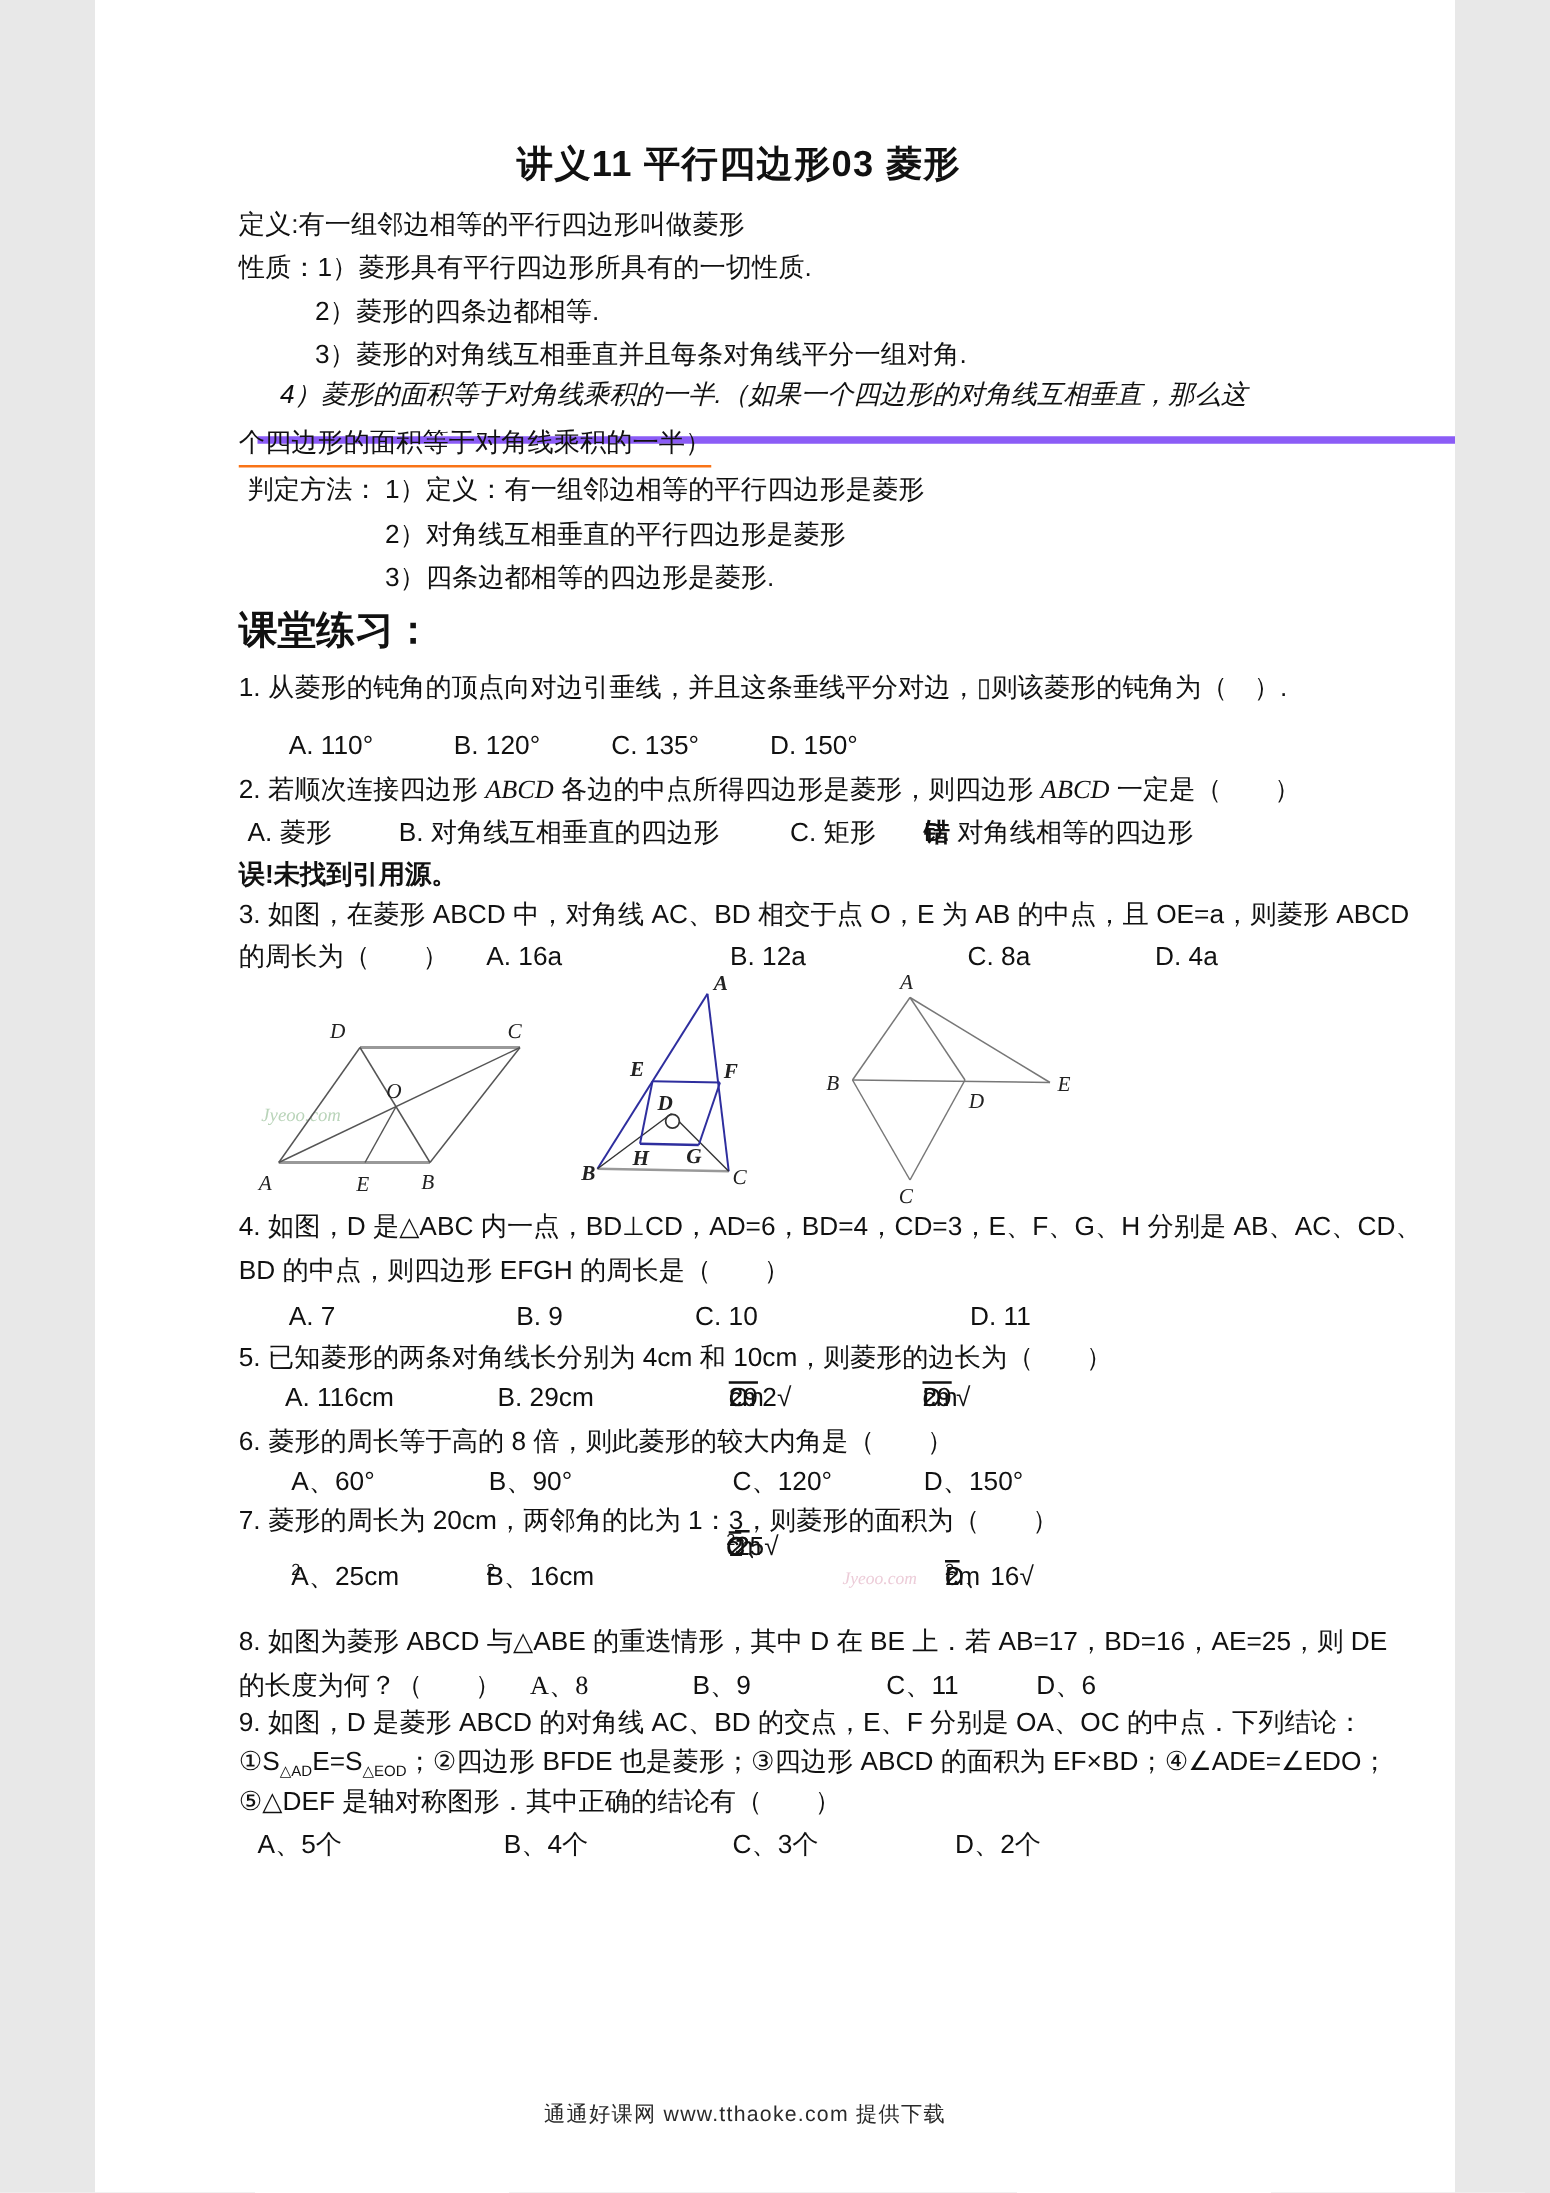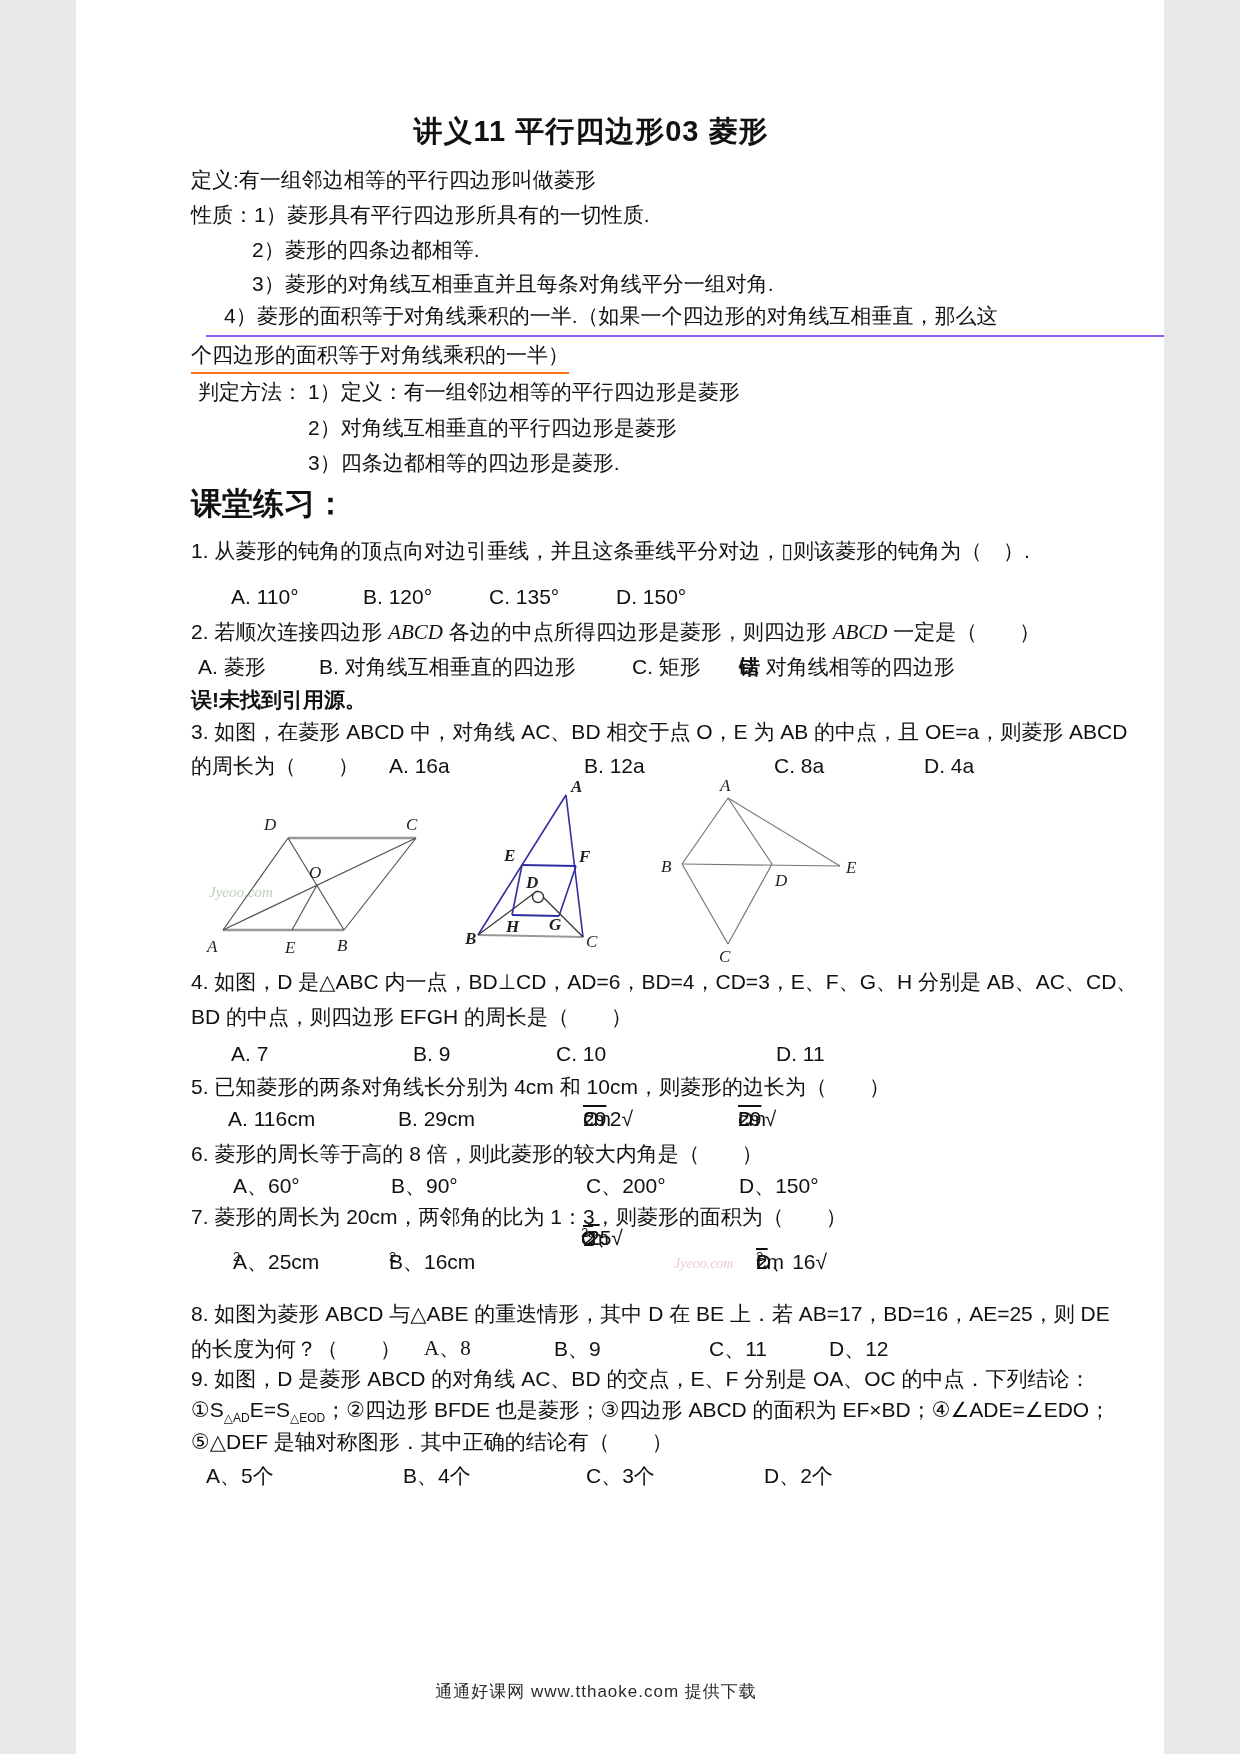--- a/index.html
+++ b/index.html
@@ -3,21 +3,21 @@
 <meta charset="utf-8">
 <style>
   html,body{margin:0;padding:0;background:#e8e8e8;}
   .page{position:relative;width:1088px;height:1754px;background:#ffffff;margin:0 auto;
         font-family:"Liberation Sans","DejaVu Sans",sans-serif;color:#111;overflow:hidden;}
   .line{position:absolute;font-size:21px;white-space:nowrap;line-height:1.3;}
   .title{position:absolute;top:112px;left:0;width:1030px;text-align:center;
          font-size:29px;font-weight:bold;letter-spacing:1px;}
   .bold{font-weight:bold;}
   .ital{font-family:"Liberation Serif",serif;font-style:italic;}
-  .u-block{border-bottom:2px solid #8b5cf6;padding-bottom:6px;}
+  .u-block{border-bottom:6px solid #8b5cf6;padding-bottom:20px;font-style:italic;}
   .u-inline{display:inline-block;border-bottom:2px solid #f97316;padding-bottom:4px;}
   .opts span{position:absolute;top:0;white-space:nowrap;}
   sup{font-size:13px;}
   sub{font-size:12px;}
   .rad{text-decoration:overline;}
   .frac{display:inline-block;vertical-align:middle;text-align:center;margin:0 2px;}
   .frac .num{display:block;border-bottom:2px solid #111;padding:0 5px 1px 5px;}
   .frac .den{display:block;padding-top:1px;}
   .flabel{font-family:"Liberation Serif",serif;font-style:italic;font-size:17px;fill:#222;}
   .wm{position:absolute;font-family:"Liberation Serif",serif;font-style:italic;
@@ -161,21 +161,21 @@
         <span>D. √</span>
         <span class="rad">29</span>
         <span>cm</span>
       </span>
   </div>
 
   <div class="line" style="top:1140px;left:115px;">6. 菱形的周长等于高的 8 倍，则此菱形的较大内角是（　　）</div>
   <div class="line opts" style="top:1172px;left:0;width:1240px;">
     <span style="left:157px;">A、60°</span>
     <span style="left:315px;">B、90°</span>
-    <span style="left:510px;">C、200°</span>
+    <span style="left:510px;">C、120°</span>
     <span style="left:663px;">D、150°</span>
   </div>
 
   <div class="line" style="top:1203px;left:115px;">7. 菱形的周长为 20cm，两邻角的比为 1：3，则菱形的面积为（　　）</div>
   <span class="wm" style="left:598px;top:1256px;">Jyeoo.com</span>
   <div class="line opts" style="top:1248px;left:0;width:1240px;">
     <span style="left:157px;"><span>A、25cm</span><sup>2</sup></span>
     <span style="left:313px;"><span>B、16cm</span><sup>2</sup></span>
     <span style="left:505px;top:-24px;">
       <span style="vertical-align:middle;">C、</span><span class="frac">
@@ -188,21 +188,21 @@
     </span>
     <span style="left:680px;"><span>D、16√</span><span class="rad">2</span><span>cm</span><sup>2</sup></span>
   </div>
 
   <div class="line" style="top:1300px;left:115px;">8. 如图为菱形 ABCD 与△ABE 的重迭情形，其中 D 在 BE 上．若 AB=17，BD=16，AE=25，则 DE</div>
   <div class="line opts" style="top:1335px;left:0;width:1240px;">
     <span style="left:115px;">的长度为何？（　　）</span>
     <span style="left:348px;font-family:Liberation Serif, serif;">A、8</span>
     <span style="left:478px;">B、9</span>
     <span style="left:633px;">C、11</span>
-    <span style="left:753px;">D、12</span>
+    <span style="left:753px;">D、6</span>
   </div>
 
   <div class="line" style="top:1365px;left:115px;">9. 如图，D 是菱形 ABCD 的对角线 AC、BD 的交点，E、F 分别是 OA、OC 的中点．下列结论：</div>
   <div class="line" style="top:1428px;left:115px;">⑤△DEF 是轴对称图形．其中正确的结论有（　　）</div>
   <div class="line" style="top:1396px;left:115px;">
     <span>①S</span><sub>△AD</sub><span>E=S</span><sub>△EOD</sub><span>；②四边形 BFDE 也是菱形；③四边形 ABCD 的面积为 EF×BD；④∠ADE=∠EDO；</span>
   </div>
   <div class="line opts" style="top:1462px;left:0;width:1240px;">
     <span style="left:130px;">A、5个</span>
     <span style="left:327px;">B、4个</span>

